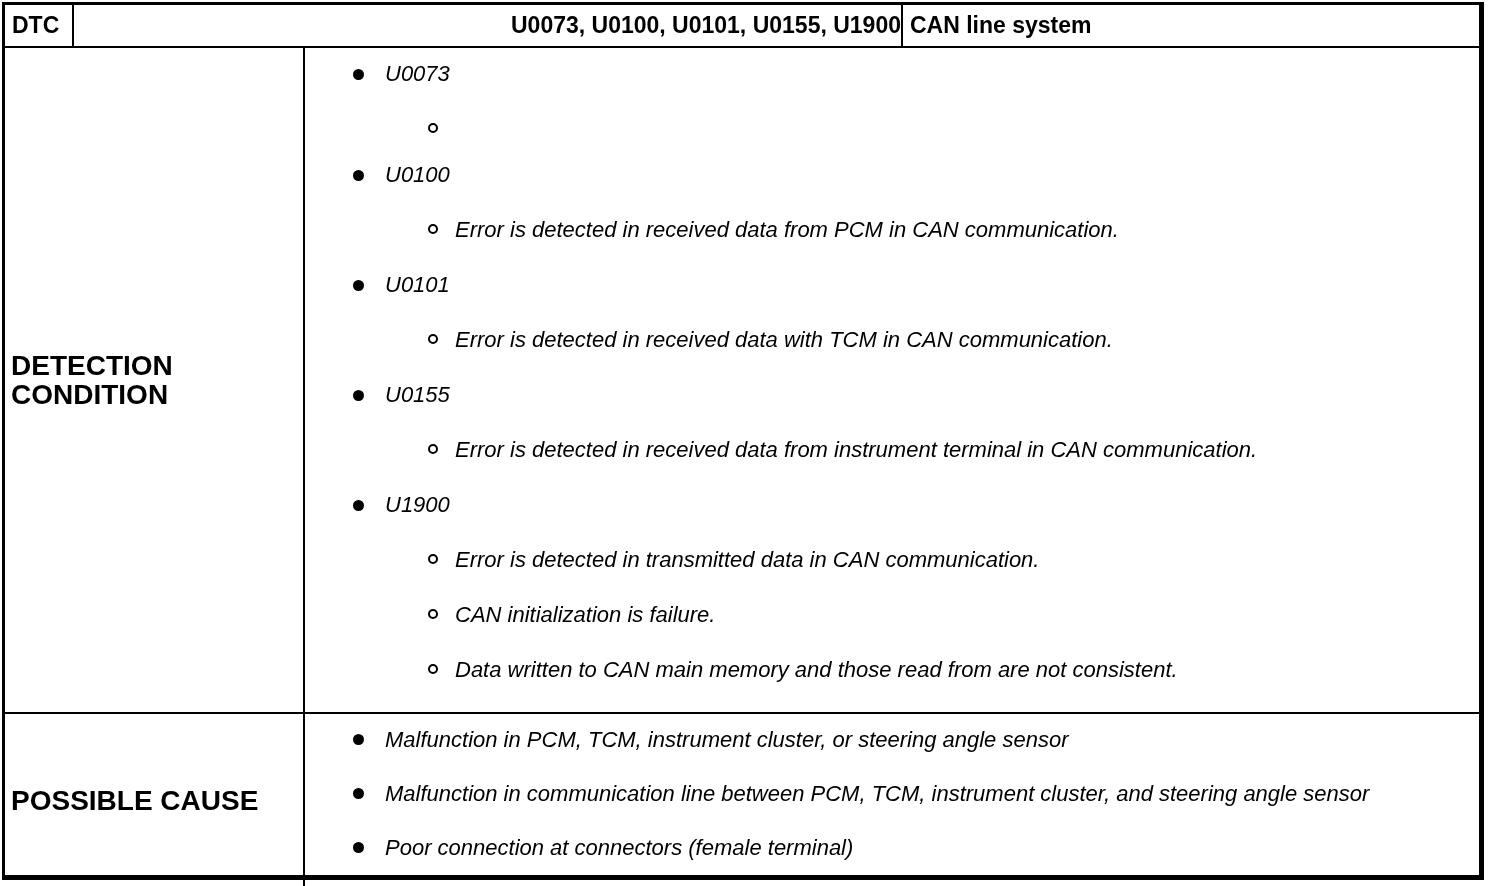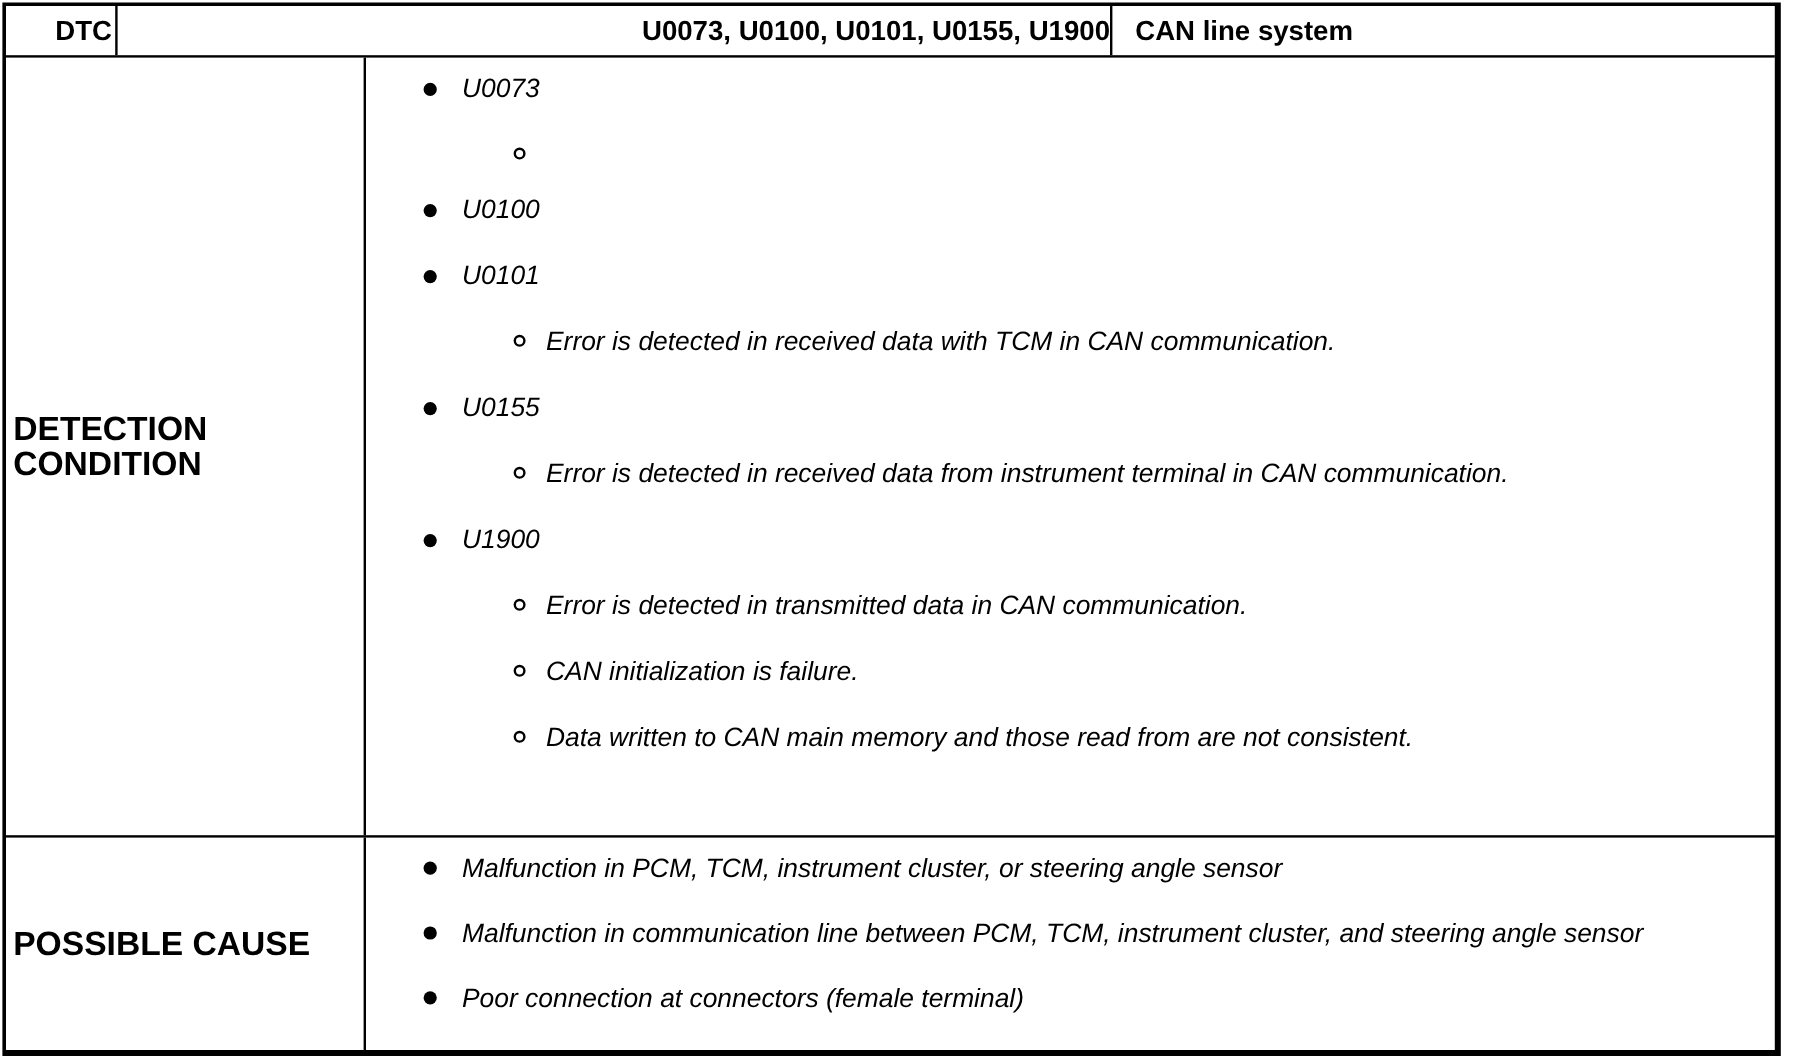--- a/index.html
+++ b/index.html
@@ -18,23 +18,23 @@
     border-bottom-width: 5px;
     display: flex; flex-direction: column;
     background: #fff;
   }
   .row { display: flex; box-sizing: border-box; }
   .row-header { flex: 0 0 43px; border-bottom: 2px solid #000; }
   .row-detection { flex: 0 0 650px; border-bottom: 2px solid #000; }
   .row-cause { flex: 1 1 auto; }
   .cell { box-sizing: border-box; overflow: hidden; }
   .hdr { display: flex; align-items: center; font-weight: bold; font-size: 23px; white-space: nowrap; }
-  .cell-dtc { flex: 0 0 69px; border-right: 2px solid #000; padding-left: 17px; margin-left: 24px; }
+  .cell-dtc { flex: 0 0 69px; border-right: 2px solid #000; padding-left: 7px; }
   .cell-codes { flex: 0 0 829px; border-right: 2px solid #000; padding-left: 8px; justify-content: flex-end; }
-  .cell-system { flex: 1 1 auto; padding-left: 19px; }
+  .cell-system { flex: 1 1 auto; padding-left: 7px; }
   .label-cell {
     flex: 0 0 300px; border-right: 2px solid #000;
     display: flex; align-items: center; padding-left: 6px;
     font-weight: bold; font-size: 28px; line-height: 29px;
   }
   .label-detection .label-text { max-width: 185px; }
   .content-cell { flex: 1 1 auto; overflow: hidden; }
   .detection-content { padding: 13px 20px 0 0; }
   .cause-content { padding: 11px 20px 0 0; }
   .li-code, .li-sub, .li-cause {
@@ -81,20 +81,24 @@
           <div class="li-code">
             <span class="b-fill"></span>
             <span class="item-text">U0073</span>
           </div>
           <div class="li-sub">
             <span class="b-open"></span>
           </div>
           <div class="li-code">
             <span class="b-fill"></span>
             <span class="item-text">U0100</span>
+          </div>
+          <div class="li-sub">
+            <span class="b-open"></span>
+            <span class="item-text">Error is detected in received data from PCM in CAN communication.</span>
           </div>
           <div class="li-code">
             <span class="b-fill"></span>
             <span class="item-text">U0101</span>
           </div>
           <div class="li-sub">
             <span class="b-open"></span>
             <span class="item-text">Error is detected in received data with TCM in CAN communication.</span>
           </div>
           <div class="li-code">

